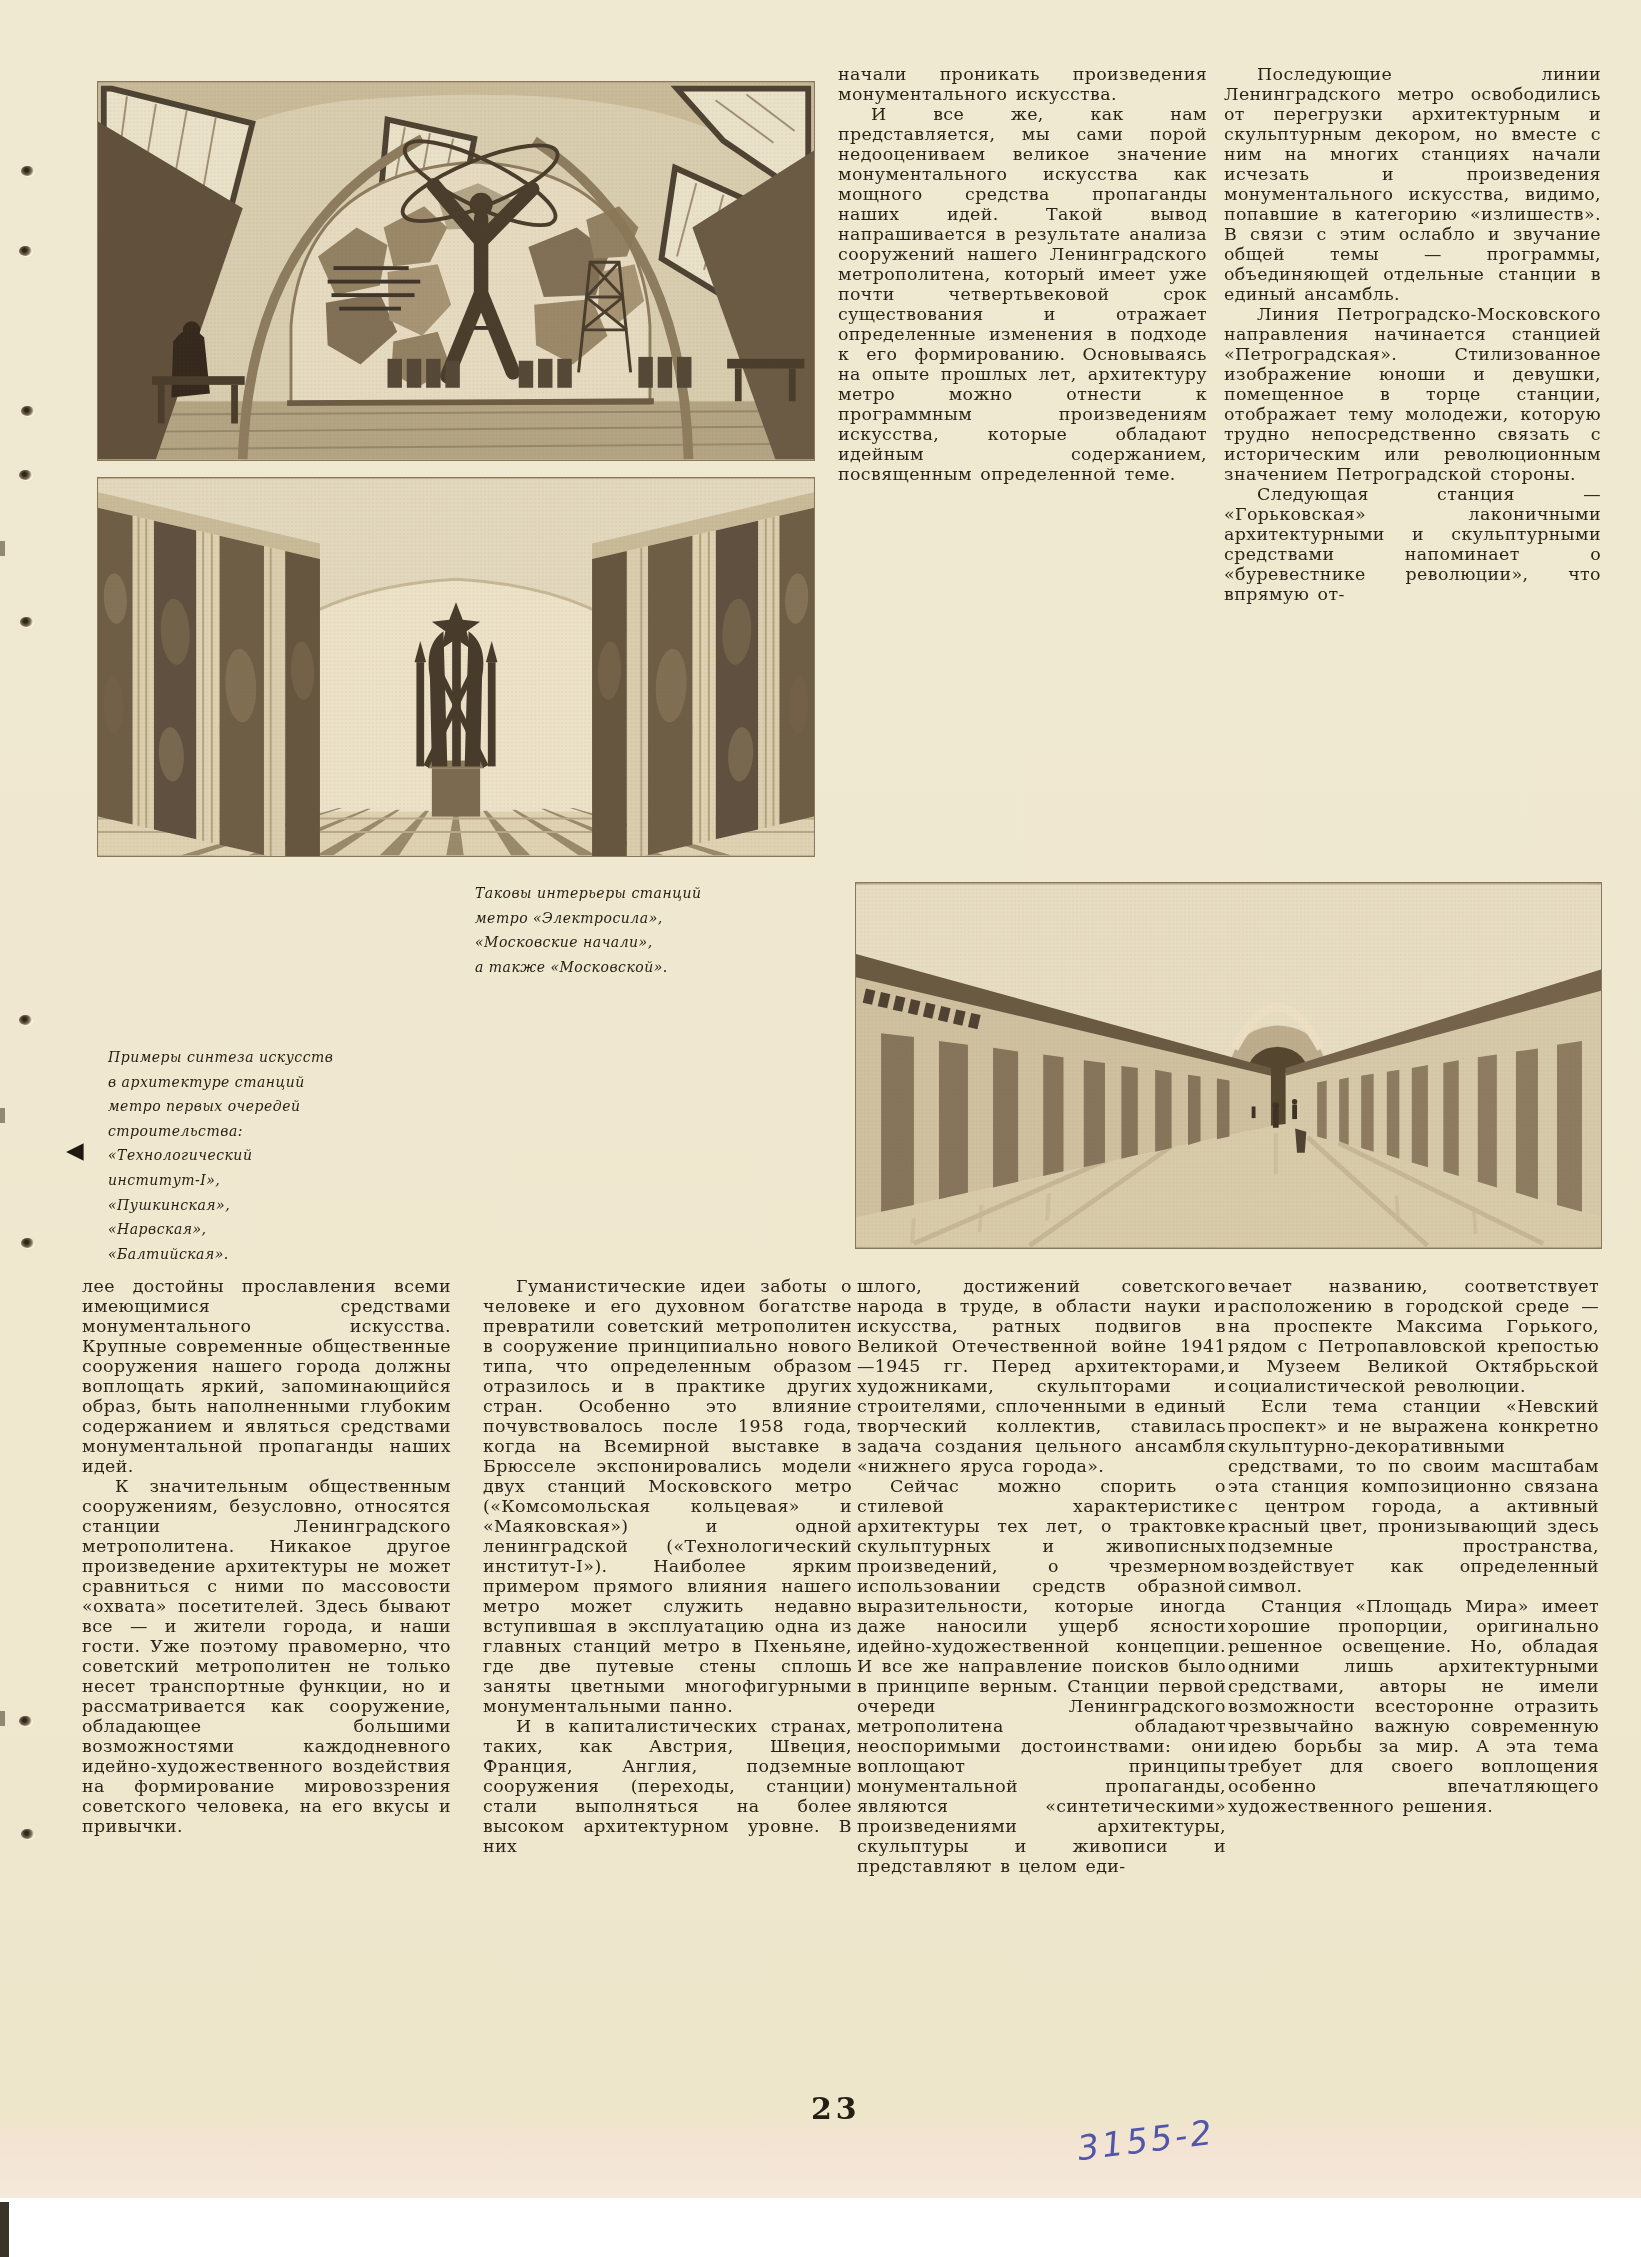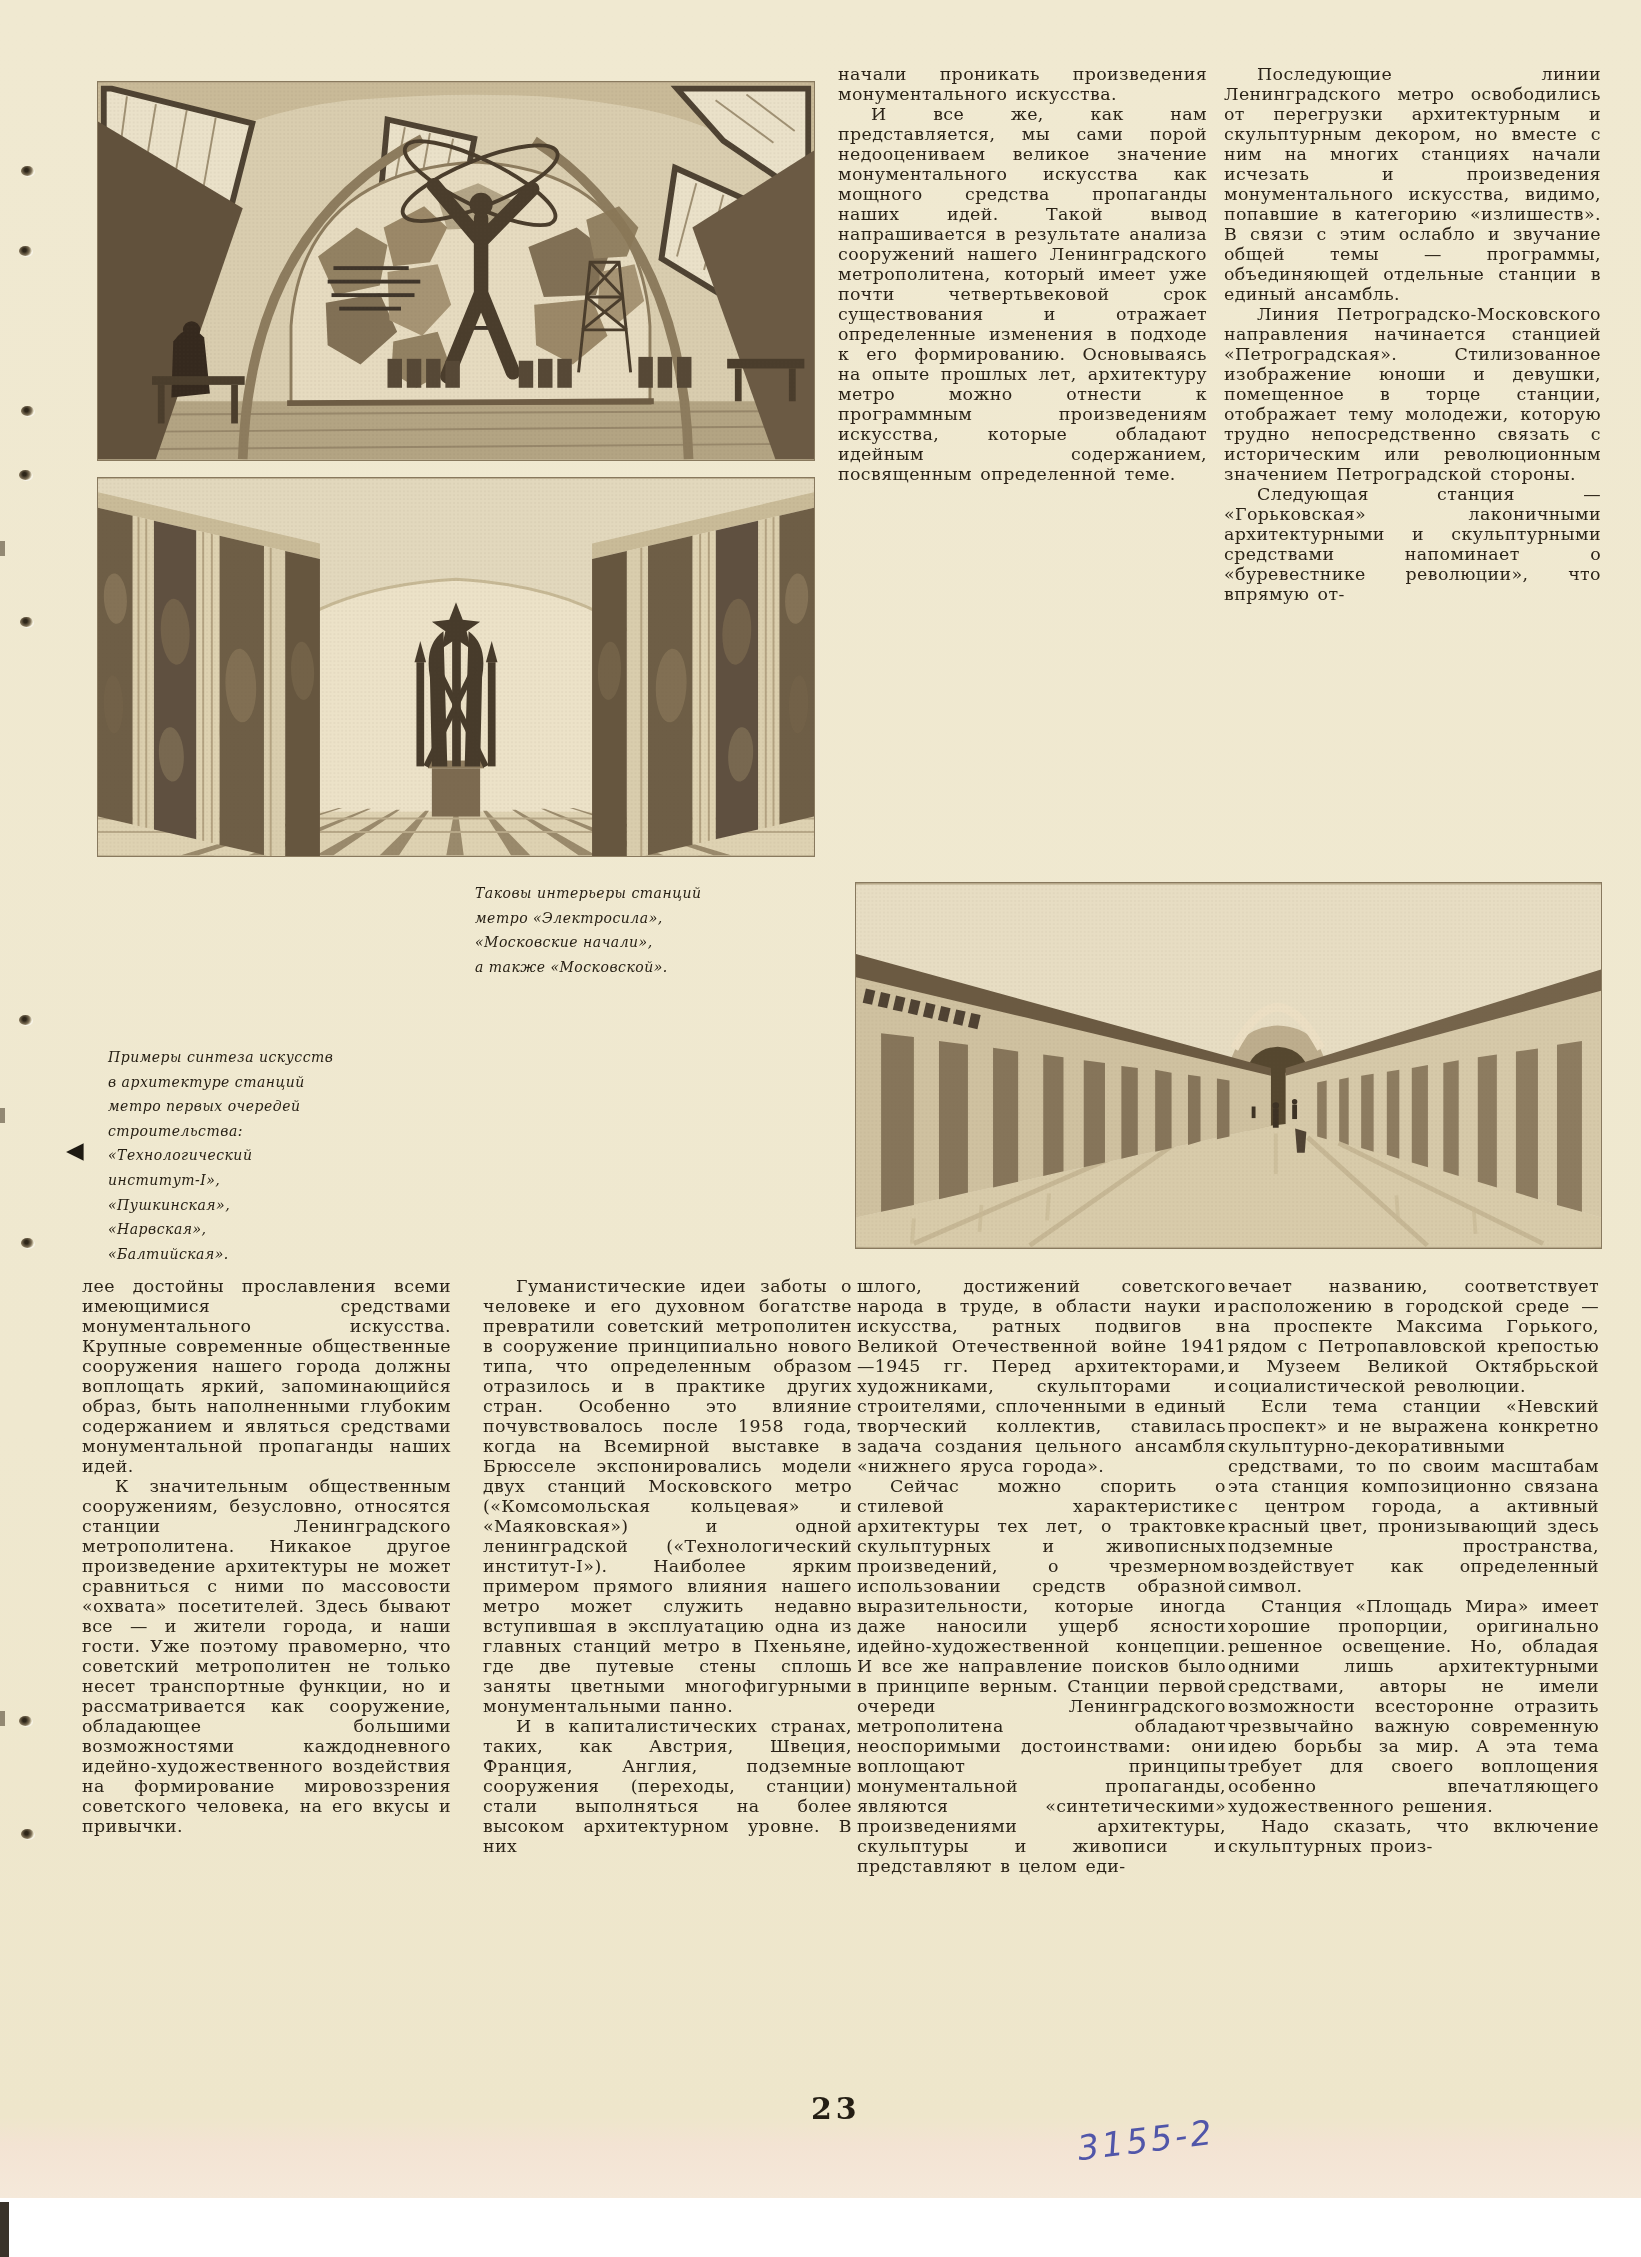--- a/index.html
+++ b/index.html
@@ -358,21 +358,20 @@
         <p class="para indent">И в капиталистических странах, таких, как Австрия, Швеция, Франция, Англия, подземные сооружения (переходы, станции) стали выполняться на более высоком архитектурном уровне. В них</p>
       </div>
     <div class="col col-b3">
         <p class="para">шлого, достижений советского народа в труде, в области науки и искусства, ратных подвигов в Великой Отечественной войне 1941—1945 гг. Перед архитекторами, художниками, скульпторами и строителями, сплоченными в единый творческий коллектив, ставилась задача создания цельного ансамбля «нижнего яруса города».</p>
         <p class="para indent">Сейчас можно спорить о стилевой характеристике архитектуры тех лет, о трактовке скульптурных и живописных произведений, о чрезмерном использовании средств образной выразительности, которые иногда даже наносили ущерб ясности идейно-художественной концепции. И все же направление поисков было в принципе верным. Станции первой очереди Ленинградского метрополитена обладают неоспоримыми достоинствами: они воплощают принципы монументальной пропаганды, являются «синтетическими» произведениями архитектуры, скульптуры и живописи и представляют в целом еди-</p>
       </div>
     <div class="col col-b4">
         <p class="para">вечает названию, соответствует расположению в городской среде — на проспекте Максима Горького, рядом с Петропавловской крепостью и Музеем Великой Октябрьской социалистической революции.</p>
         <p class="para indent">Если тема станции «Невский проспект» и не выражена конкретно скульптурно-декоративными средствами, то по своим масштабам эта станция композиционно связана с центром города, а активный красный цвет, пронизывающий здесь подземные пространства, воздействует как определенный символ.</p>
         <p class="para indent">Станция «Площадь Мира» имеет хорошие пропорции, оригинально решенное освещение. Но, обладая одними лишь архитектурными средствами, авторы не имели возможности всесторонне отразить чрезвычайно важную современную идею борьбы за мир. А эта тема требует для своего воплощения особенно впечатляющего художественного решения.</p>
-        <p class="para indent">Надо сказать, что включение скульптурных произ-</p>
       </div>
 
     <div class="pagenum">23</div>
     <div class="handwriting">3155-2</div>
   </div>
 
   <div class="scanner-strip">
     <div class="spine-mark"></div>
   </div>
 </div>

